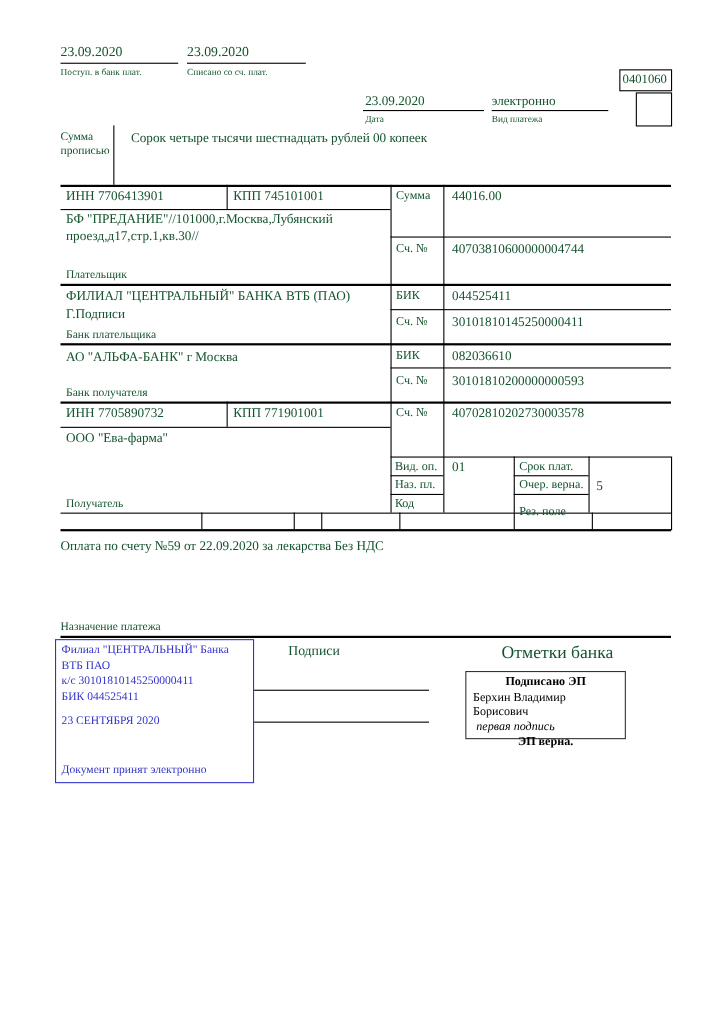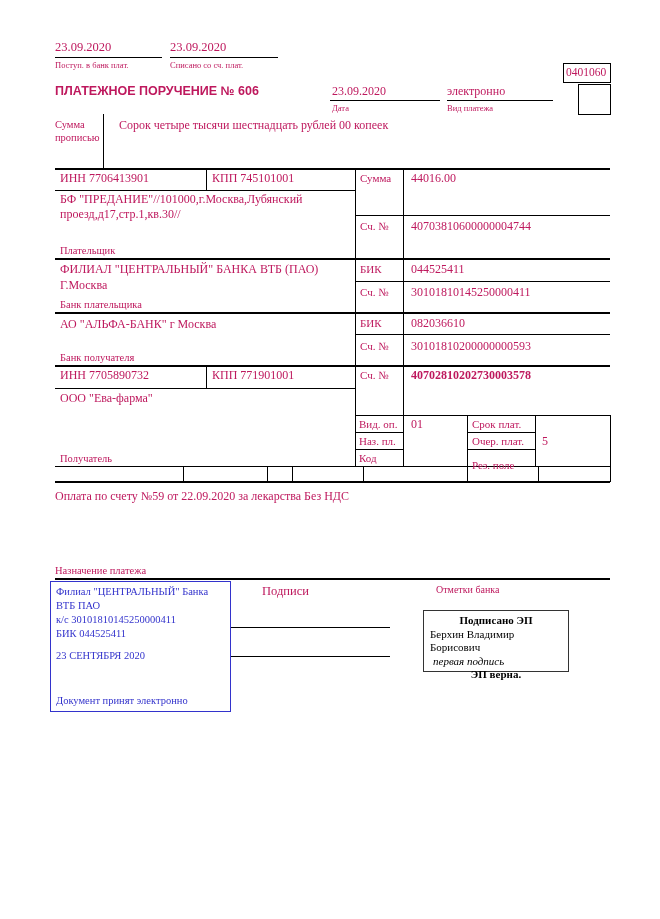--- a/index.html
+++ b/index.html
@@ -1,18 +1,18 @@
 <!DOCTYPE html>
 <html><head>
 <meta charset="utf-8">
 <style>
   html,body{margin:0;padding:0;background:#fff;}
   .page{position:relative;width:660px;height:919px;background:#fff;overflow:hidden;
         font-family:"Liberation Serif",serif;color:#000;}
-  .t{position:absolute;font-family:"Liberation Serif",serif;font-size:12px;color:#be185d;white-space:nowrap;line-height:1.25;}
+  .t{position:absolute;font-family:"Liberation Serif",serif;font-size:12px;color:#14532d;white-space:nowrap;line-height:1.25;}
   .wr{white-space:normal;}
   .b{font-weight:bold;}
   .i{font-style:italic;}
   .sm{font-size:8.5px;}
   .lbl{font-size:10.5px;}
   .cl{font-size:11px;}
   .sans{font-family:"Liberation Sans",sans-serif;}
   .hl{position:absolute;height:1px;background:#000;}
   .hl2{position:absolute;height:2px;background:#000;}
   .vl{position:absolute;width:1px;background:#000;}
@@ -33,21 +33,20 @@
   <div class="t sm" style="left:55px;top:60px;">Поступ. в банк плат.</div>
 
   <div class="t" style="left:170px;top:40px;font-size:12.5px;">23.09.2020</div>
   <div class="hl" style="left:170px;top:57px;width:108px;"></div>
   <div class="t sm" style="left:170px;top:60px;">Списано со сч. плат.</div>
 
   <div class="box" style="left:563px;top:39px;width:46px;height:18px;margin-top:24px;">
     <div class="t" style="left:2px;top:1px;font-size:11.5px;">0401060</div>
   </div>
 
-  <div class="t sans b" style="left:55px;top:84px;font-size:12.5px;">ПЛАТЕЖНОЕ ПОРУЧЕНИЕ № 606</div>
 
   <div class="t" style="left:332px;top:84px;">23.09.2020</div>
   <div class="hl" style="left:330px;top:100px;width:110px;"></div>
   <div class="t sm" style="left:332px;top:103px;">Дата</div>
 
   <div class="t" style="left:447px;top:84px;">электронно</div>
   <div class="hl" style="left:447px;top:100px;width:106px;"></div>
   <div class="t sm" style="left:447px;top:103px;">Вид платежа</div>
 
   <div class="box" style="left:578px;top:84px;width:31px;height:29px;border-width:1px;"></div>
@@ -92,56 +91,56 @@
   <div class="t" style="left:212px;top:171px;">КПП 745101001</div>
   <div class="t cl" style="left:360px;top:172px;">Сумма</div>
   <div class="t" style="left:411px;top:171px;">44016.00</div>
 
   <div class="t wr" style="left:60px;top:192px;width:292px;">БФ "ПРЕДАНИЕ"//101000,г.Москва,Лубянский проезд,д17,стр.1,кв.30//</div>
   <div class="t cl" style="left:360px;top:220px;">Сч. №</div>
   <div class="t" style="left:411px;top:219px;">40703810600000004744</div>
   <div class="t lbl" style="left:60px;top:244px;">Плательщик</div>
 
   <div class="t" style="left:60px;top:262px;">ФИЛИАЛ "ЦЕНТРАЛЬНЫЙ" БАНКА ВТБ (ПАО)</div>
-  <div class="t" style="left:60px;top:278px;">Г.Москва</div>
+  <div class="t" style="left:60px;top:278px;">Г.Подписи</div>
   <div class="t cl" style="left:360px;top:263px;">БИК</div>
   <div class="t" style="left:411px;top:262px;">044525411</div>
   <div class="t cl" style="left:360px;top:286px;">Сч. №</div>
   <div class="t" style="left:411px;top:285px;">30101810145250000411</div>
   <div class="t lbl" style="left:60px;top:298px;">Банк плательщика</div>
 
   <div class="t" style="left:60px;top:317px;">АО "АЛЬФА-БАНК" г Москва</div>
   <div class="t cl" style="left:360px;top:317px;">БИК</div>
   <div class="t" style="left:411px;top:316px;">082036610</div>
   <div class="t cl" style="left:360px;top:340px;">Сч. №</div>
   <div class="t" style="left:411px;top:339px;">30101810200000000593</div>
   <div class="t lbl" style="left:60px;top:351px;">Банк получателя</div>
 
   <div class="t" style="left:60px;top:368px;text-align:right;">ИНН 7705890732</div>
   <div class="t" style="left:212px;top:368px;">КПП 771901001</div>
   <div class="t cl" style="left:360px;top:369px;">Сч. №</div>
-  <div class="t" style="left:411px;top:368px;font-weight:bold;">40702810202730003578</div>
+  <div class="t" style="left:411px;top:368px;">40702810202730003578</div>
   <div class="t" style="left:60px;top:391px;">ООО "Ева-фарма"</div>
   <div class="t lbl" style="left:60px;top:452px;">Получатель</div>
 
   <div class="t cl" style="left:359px;top:418px;">Вид. оп.</div>
   <div class="t" style="left:411px;top:417px;">01</div>
   <div class="t cl" style="left:472px;top:418px;">Срок плат.</div>
   <div class="t cl" style="left:359px;top:435px;">Наз. пл.</div>
-  <div class="t cl" style="left:472px;top:435px;">Очер. плат.</div>
+  <div class="t cl" style="left:472px;top:435px;">Очер. верна.</div>
   <div class="t" style="left:542px;top:434px;">5</div>
   <div class="t cl" style="left:359px;top:452px;">Код</div>
   <div class="t cl" style="left:472px;top:459px;">Рез. поле</div>
 
   <div class="t" style="left:55px;top:489px;">Оплата по счету №59 от 22.09.2020 за лекарства Без НДС</div>
   <div class="t lbl" style="left:55px;top:564px;">Назначение платежа</div>
   <div class="hl2" style="left:55px;top:578px;width:555px;"></div>
 
   <div class="t" style="left:262px;top:584px;font-size:12.5px;">Подписи</div>
-  <div class="t" style="left:436px;top:584px;font-size:10px;">Отметки банка</div>
+  <div class="t" style="left:456px;top:584px;font-size:16px;">Отметки банка</div>
 
   <div class="hl" style="left:231px;top:627px;width:159px;"></div>
   <div class="hl" style="left:231px;top:656px;width:159px;"></div>
 
   <div class="stamp">
     <div>Филиал "ЦЕНТРАЛЬНЫЙ" Банка</div>
     <div>ВТБ ПАО</div>
     <div>к/с 30101810145250000411</div>
     <div>БИК 044525411</div>
     <div style="height:8px;"></div>

